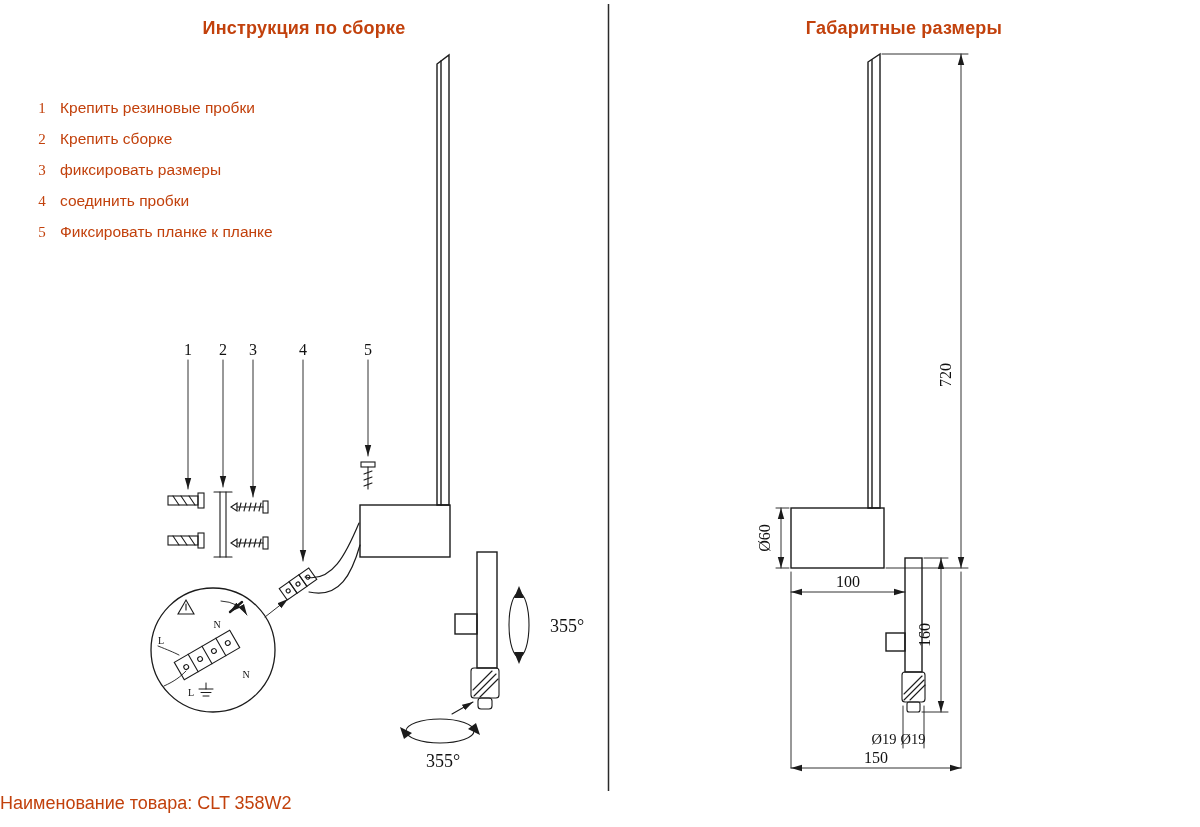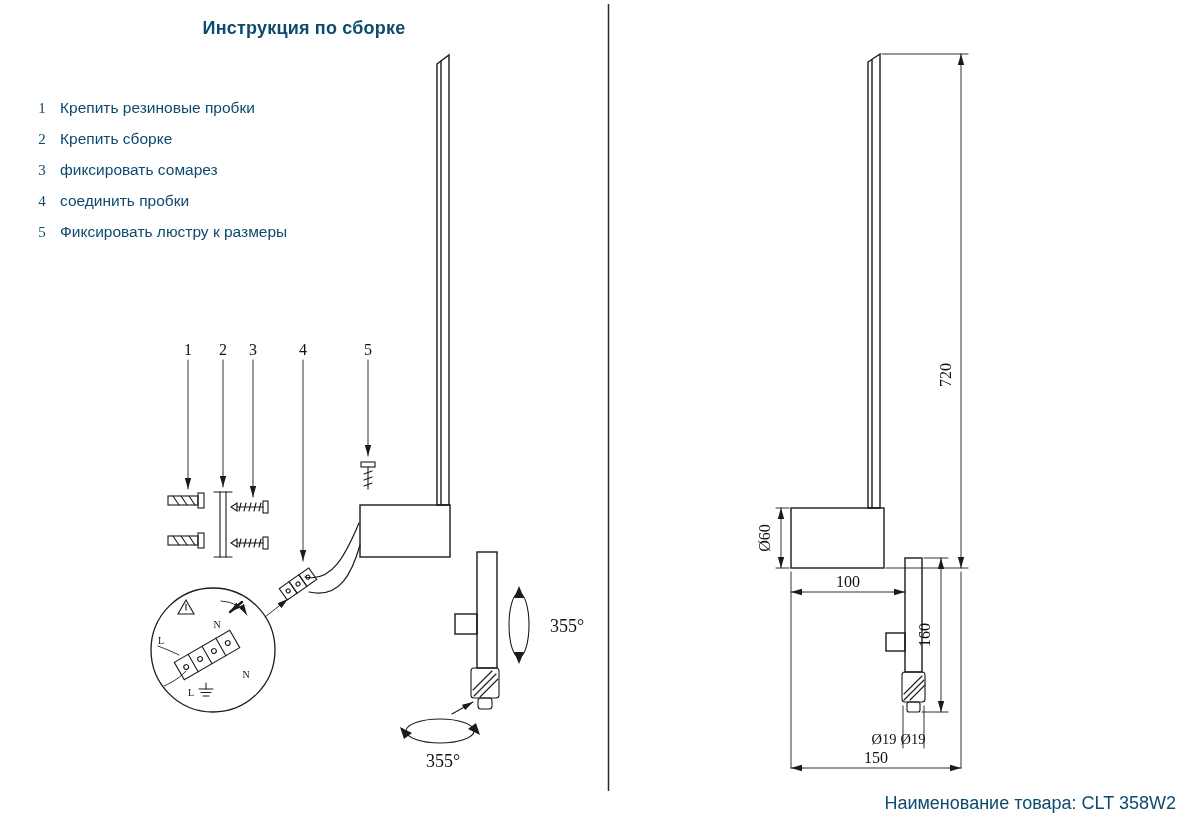--- a/index.html
+++ b/index.html
@@ -1,58 +1,59 @@
 <!DOCTYPE html>
 <html><head>
 <meta charset="utf-8">
 <style>
   * { margin:0; padding:0; box-sizing:border-box; }
   html,body { background:#ffffff; }
   .sheet {
     position:relative; width:1200px; height:827px; background:#fff;
-    font-family:"Liberation Sans","DejaVu Sans",sans-serif; color:#0c4a6e; overflow:hidden;
+    font-family:"Liberation Sans","DejaVu Sans",sans-serif; color:#c2410c; overflow:hidden;
   }
   .title { position:absolute; top:18px; font-size:18px; font-weight:600; letter-spacing:.2px; }
   .title-left  { left:0; width:608px; text-align:center; }
   .title-right { left:608px; width:592px; text-align:center; }
   .steps { position:absolute; left:34px; top:99px; list-style:none; }
   .steps li { display:flex; align-items:baseline; height:31px; }
   .steps .num { width:16px; text-align:center; font-family:"Liberation Serif","DejaVu Serif",serif; font-size:15px; }
   .steps .txt { margin-left:10px; font-size:15.5px; white-space:nowrap;text-align:center; }
   svg.drawing { position:absolute; left:0; top:0; }
   svg.drawing text { font-family:"Liberation Serif","DejaVu Serif",serif; fill:#111; stroke:none; }
-  .footer { position:absolute; top:793px; left:0; width:1176px; text-align:right; font-size:18px; }
+  .footer { position:absolute; top:793px; left:0; width:1176px; text-align:left; font-size:18px; }
 </style>
 </head>
 <body>
 
 <div class="sheet">
 
   <div class="title title-left">Инструкция по сборке</div>
+  <div class="title title-right">Габаритные размеры</div>
 
   <ol class="steps">
     <li>
       <span class="num">1</span>
       <span class="txt">Крепить резиновые пробки</span>
     </li>
     <li>
       <span class="num">2</span>
       <span class="txt">Крепить сборке</span>
     </li>
     <li>
       <span class="num">3</span>
-      <span class="txt">фиксировать сомарез</span>
+      <span class="txt">фиксировать размеры</span>
     </li>
     <li>
       <span class="num">4</span>
       <span class="txt">соединить пробки</span>
     </li>
     <li>
       <span class="num">5</span>
-      <span class="txt">Фиксировать люстру к размеры</span>
+      <span class="txt">Фиксировать планке к планке</span>
     </li>
   </ol>
 
   <svg class="drawing" width="1200" height="827" viewBox="0 0 1200 827">
     <defs>
       <marker id="ah" markerUnits="userSpaceOnUse" markerWidth="12" markerHeight="8" refX="11" refY="4" orient="auto-start-reverse">
         <path d="M0,0.8 L11,4 L0,7.2 Z" fill="#1b1b1b"></path>
       </marker>
     </defs>
 

